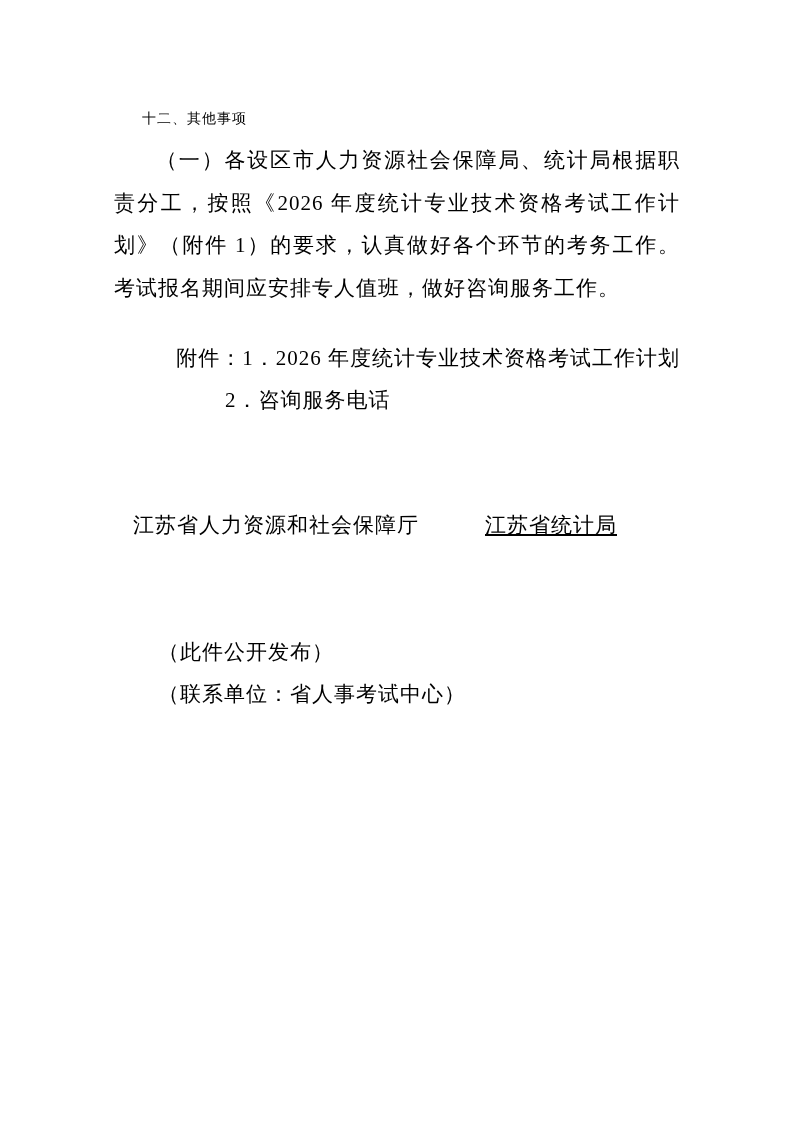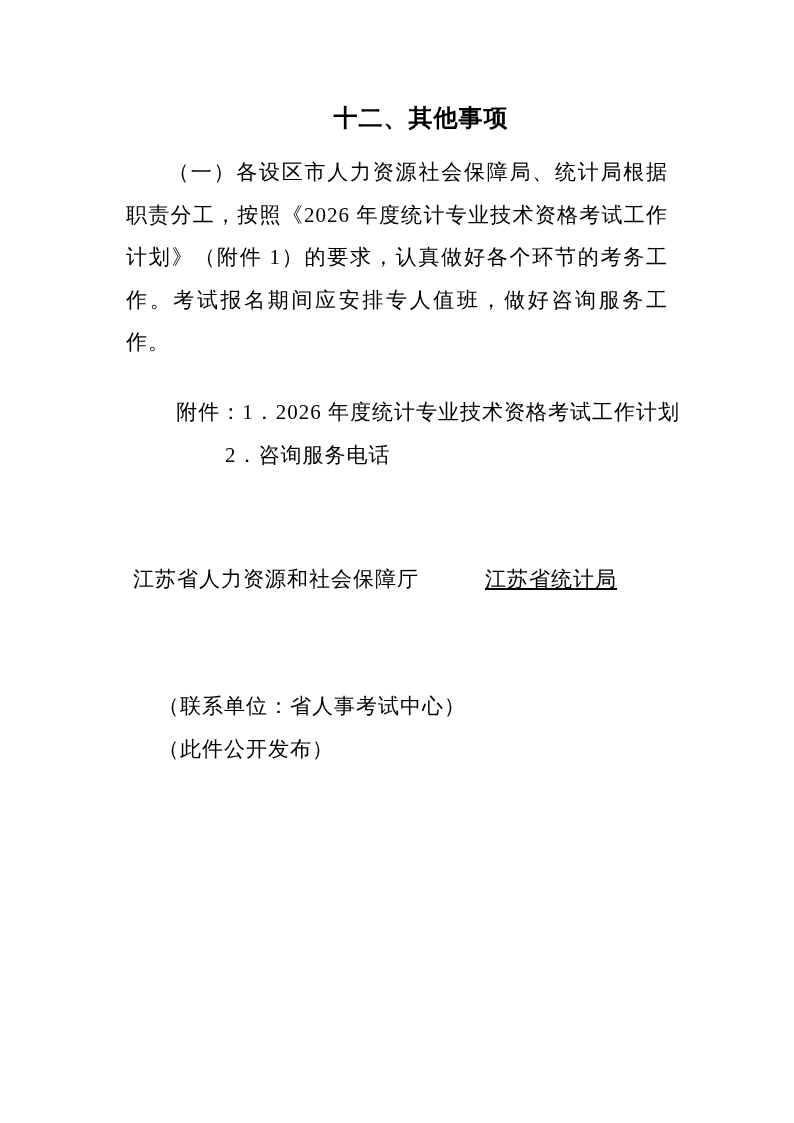--- a/index.html
+++ b/index.html
@@ -20,30 +20,29 @@
     top: 97px;
     width: 566px;
     color: #000000;
     font-family: "Liberation Serif", "DejaVu Serif", serif;
     font-size: 21px;
     line-height: 42.4px;
     letter-spacing: 1px;
   }
   .heading {
     font-family: "Liberation Sans", "DejaVu Sans", sans-serif;
-    font-weight: bold;
-    font-size: 24px;
+    font-weight: normal;
+    font-size: 14px;
     text-indent: 2em;
     letter-spacing: 1px;
-    text-align: center;
   }
   .para {
     text-align: justify;
     text-indent: 2em;
-    margin: 12px;
+    margin: 0;
   }
   .attach-block {
     margin-top: 28px;
   }
   .attach-line-1 {
     padding-left: 44px;
     text-align: right;
   }
   .attach-line-2 {
     padding-left: 111px;
@@ -92,18 +91,18 @@
     </div>
 
     <div class="sig-block">
       <div class="sig-left">江苏省人力资源和社会保障厅</div>
       <div class="sig-right-col">
         <div>江苏省统计局</div>
       </div>
     </div>
 
     <div class="notes-block">
+      <div class="note-line">（此件公开发布）</div>
       <div class="note-line">（联系单位：省人事考试中心）</div>
-      <div class="note-line">（此件公开发布）</div>
     </div>
 
   </div>
 </div>
 
 </body></html>

